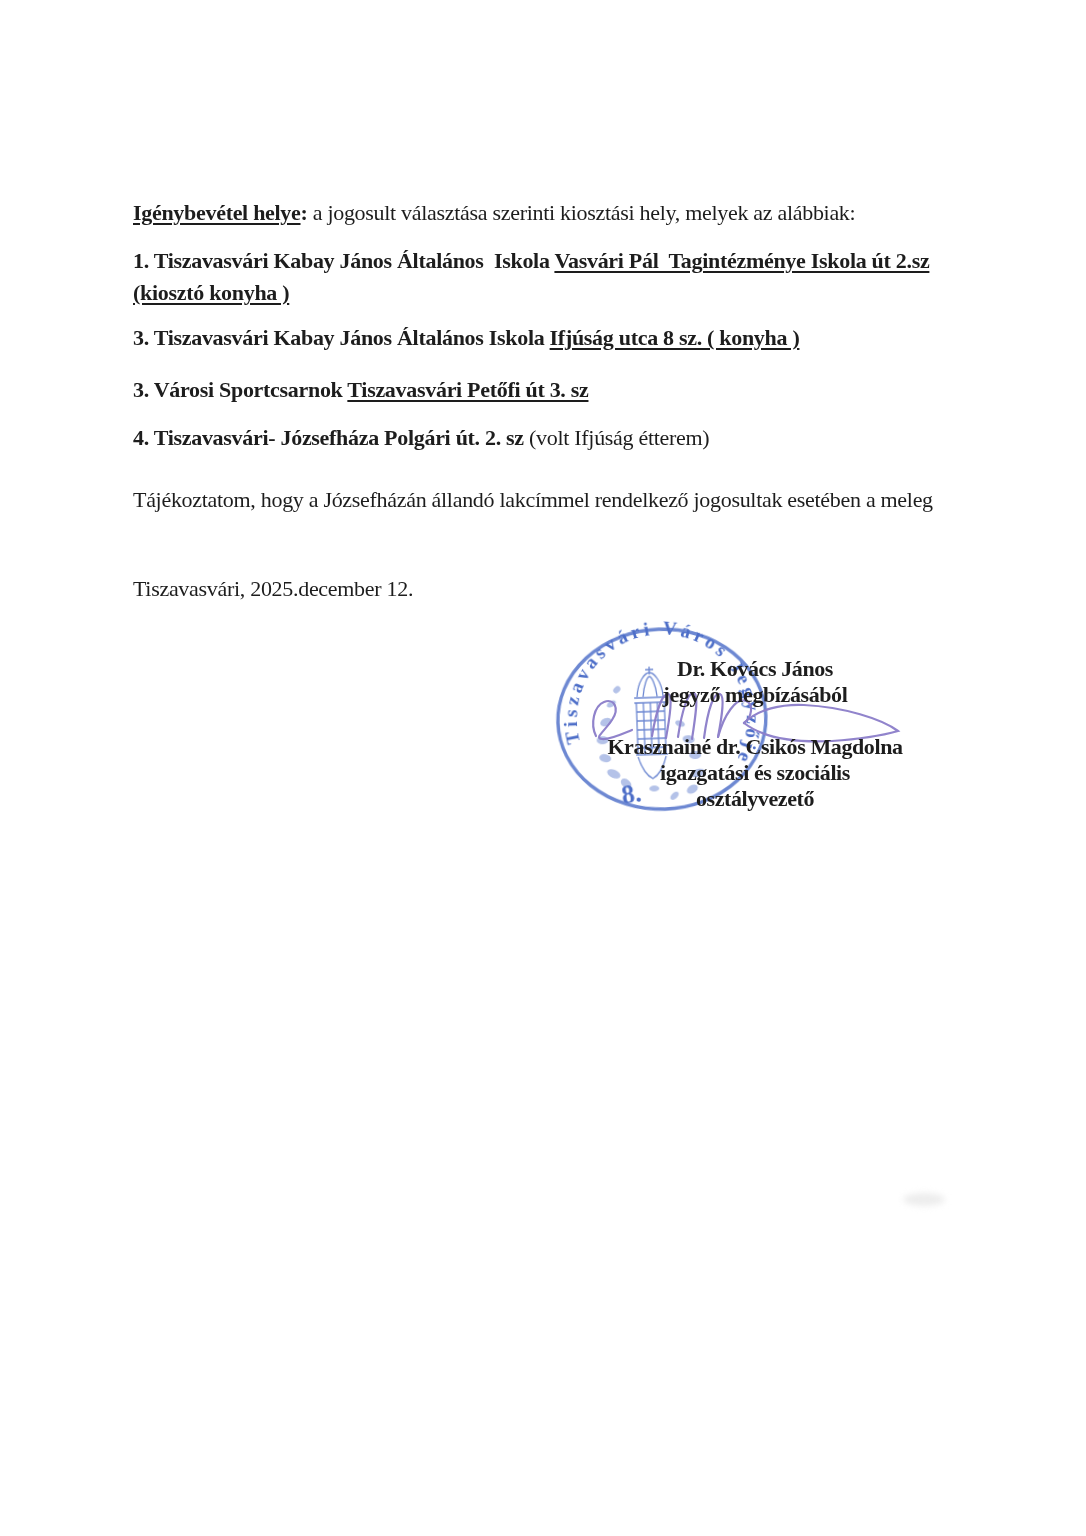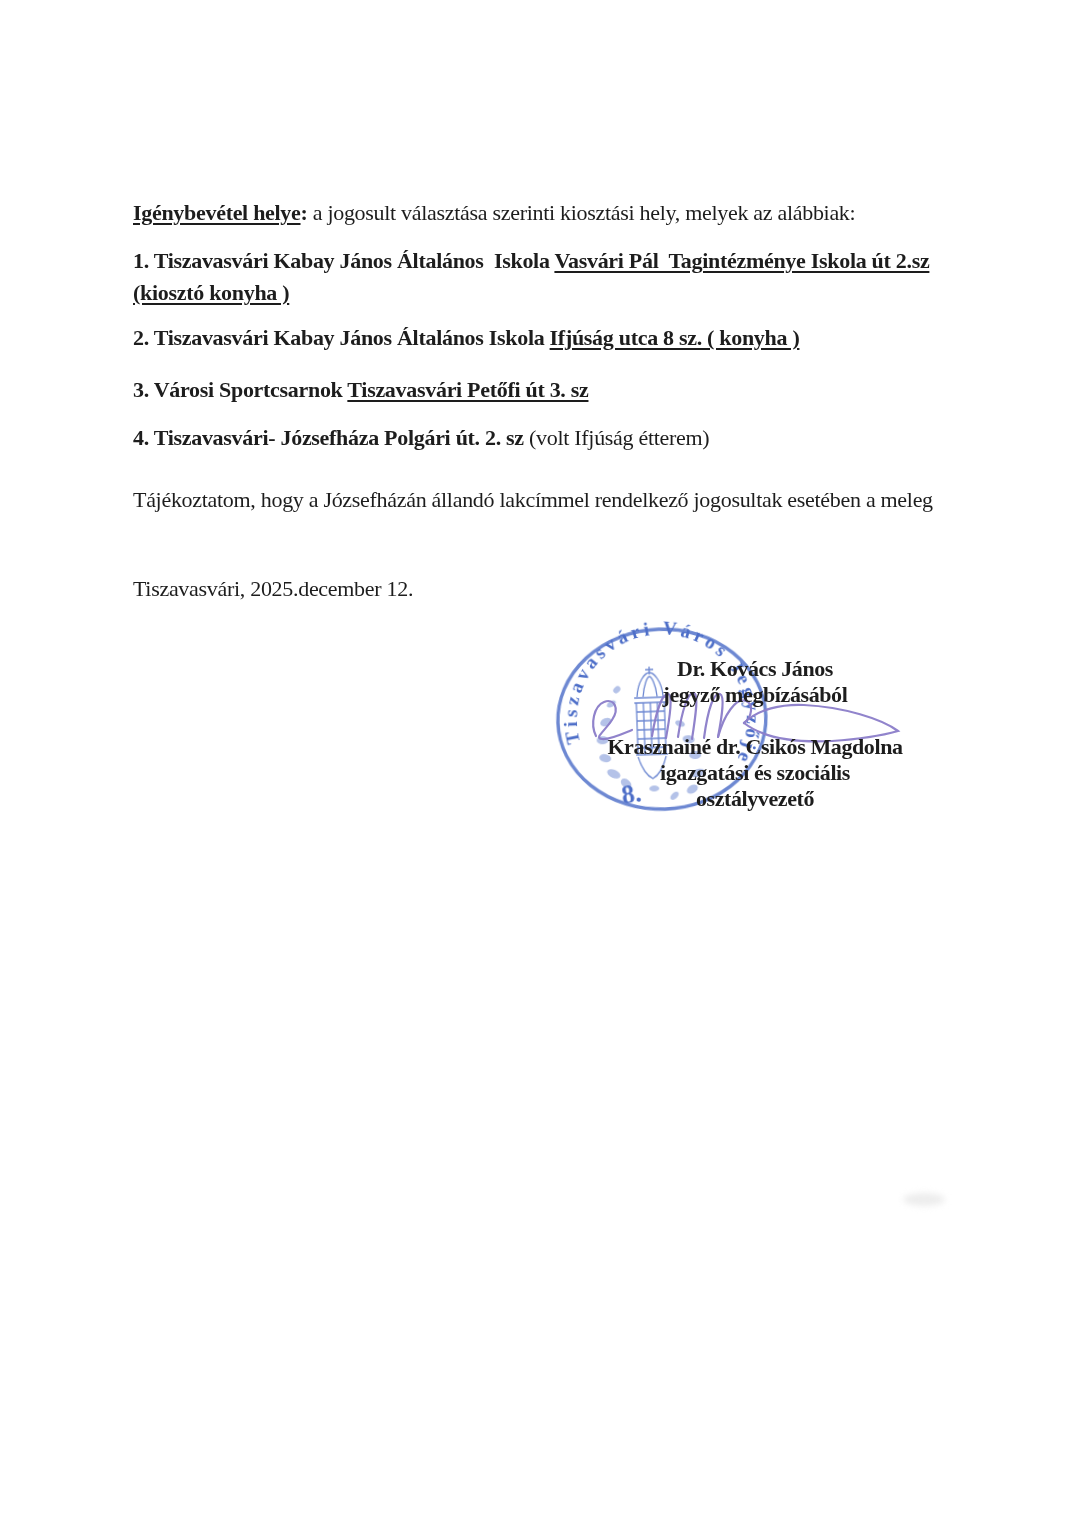--- a/index.html
+++ b/index.html
@@ -27,21 +27,21 @@
 </head>
 <body>
 
 <div class="page">
 
   <div class="line" style="top:198px"><span class="b u">Igénybevétel helye</span><span class="b">:</span><span> a jogosult választása szerinti kiosztási hely, melyek az alábbiak:</span></div>
 
   <div class="line" style="top:246px"><span class="b">1. Tiszavasvári Kabay János Általános&nbsp; Iskola </span><span class="b u">Vasvári Pál&nbsp; Tagintézménye Iskola út 2.sz</span></div>
   <div class="line" style="top:278px"><span class="b u">(kiosztó konyha )</span></div>
 
-  <div class="line" style="top:323px"><span class="b">2. Tiszavasvári Kabay János Általános Iskola </span><span class="b u">Ifjúság utca 8 sz. ( konyha )</span></div>
+  <div class="line" style="top:323px"><span class="b">3. Tiszavasvári Kabay János Általános Iskola </span><span class="b u">Ifjúság utca 8 sz. ( konyha )</span></div>
 
   <div class="line" style="top:375px"><span class="b">3. Városi Sportcsarnok </span><span class="b u">Tiszavasvári Petőfi út 3. sz</span></div>
 
   <div class="line" style="top:423px"><span class="b">4. Tiszavasvári- Józsefháza Polgári út. 2. sz </span><span>(volt Ifjúság étterem)</span></div>
 
   <div class="line" style="top:485px"><span>Tájékoztatom, hogy a Józsefházán állandó lakcímmel rendelkező jogosultak esetében a meleg</span></div>
 
   <div class="line" style="top:574px"><span>Tiszavasvári, 2025.december 12.</span></div>
 
   <svg class="stamp-svg" width="230" height="212" viewBox="0 0 230 212">

